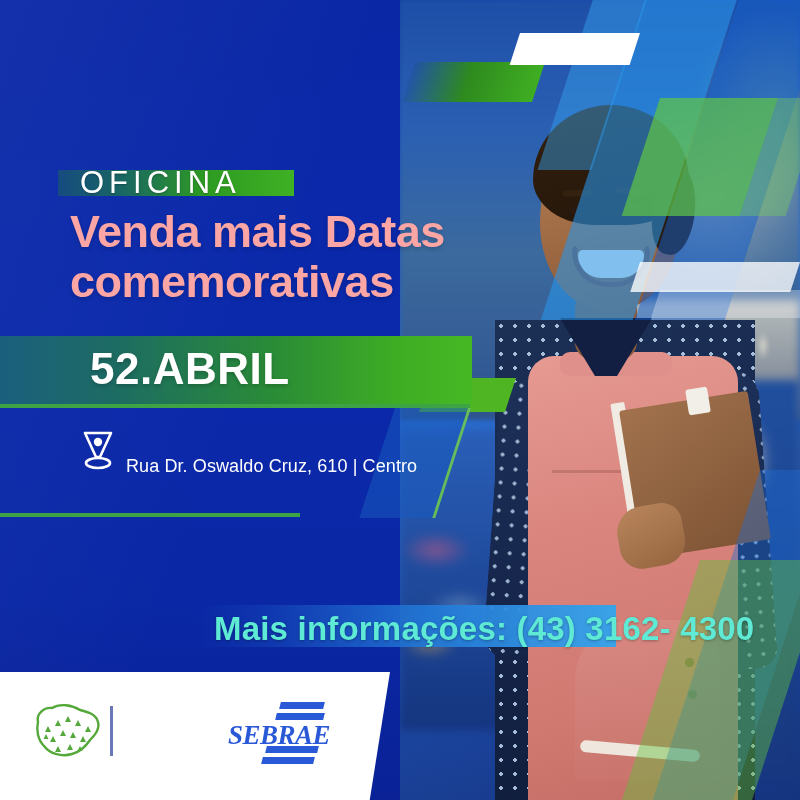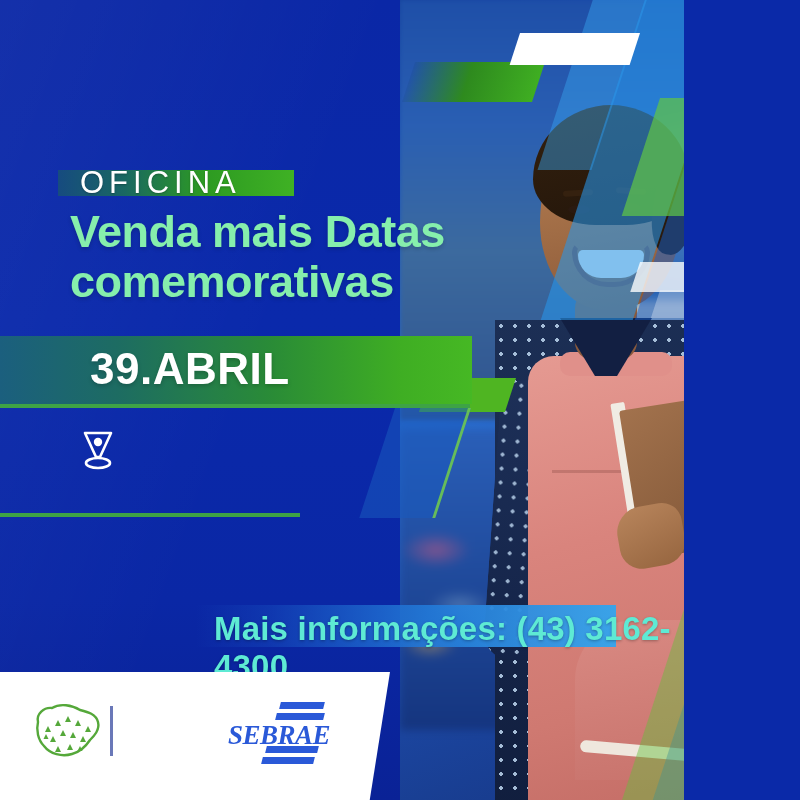--- a/index.html
+++ b/index.html
@@ -4,21 +4,21 @@
 <style>
   * { margin:0; padding:0; box-sizing:border-box; }
   html,body { width:800px; height:800px; overflow:hidden; }
   body {
     font-family:"Liberation Sans", sans-serif;
     background:#0a29a8;
     position:relative;
   }
   #poster {
     position:absolute; inset:0;
-    width:684px; height:800px;
+    width:800px; height:800px;
     overflow:hidden;
     background:#0a29a8;
   }
 
   
   .bg-base {
     position:absolute; inset:0;
     background:
       linear-gradient(180deg,#0a27a6 0%,#0a29ab 40%,#0a27a5 75%,#0a2296 100%);
   }
@@ -153,21 +153,21 @@
 
   
   .oficina-wrap{position:absolute;left:58px;top:162px;height:42px;}
   .oficina-bar{position:absolute;left:0;top:8px;width:236px;height:26px;
     background:linear-gradient(90deg, rgba(23,80,120,.85) 0%, rgba(26,110,90,.9) 28%, #2d9a22 62%, #3fb124 100%);}
   .oficina-text{position:relative;display:inline-block;padding-left:22px;
     font-size:31px;letter-spacing:5px;color:#ffffff;font-weight:300;line-height:42px;
     text-shadow:0 1px 2px rgba(0,0,0,.25);}
 
   .headline{position:absolute;left:70px;top:207px;width:420px;
-    color:#86efac;font-size:45px;font-weight:bold;line-height:1.12;
+    color:#fca5a5;font-size:45px;font-weight:bold;line-height:1.12;
     letter-spacing:-0.5px;text-shadow:0 2px 4px rgba(0,0,0,.18);}
 
   .date-band{position:absolute;left:0;top:336px;width:472px;height:68px;
     background:linear-gradient(90deg,#1b5f7e 0%,#1d6c62 25%,#2a8c36 58%,#3fae23 85%,#46b824 100%);}
   .date-text{position:absolute;left:90px;top:344px;
     color:#ffffff;font-size:44px;font-weight:bold;letter-spacing:.5px;
     text-shadow:0 2px 4px rgba(0,0,0,.2);}
   .rule-1{position:absolute;left:0;top:404px;width:470px;height:4px;background:#3ea345;}
   .rule-2{position:absolute;left:0;top:513px;width:300px;height:4px;background:#3ea345;}
 
@@ -265,31 +265,32 @@
     <div class="oficina-bar"></div>
     <div class="oficina-text">OFICINA</div>
   </div>
 
   <div class="headline">
     <div>Venda mais Datas</div>
     <div>comemorativas</div>
   </div>
 
   <div class="date-band"></div>
-  <div class="date-text">39.ABRIL</div>
+  <div class="date-text">52.ABRIL</div>
   <div class="rule-1"></div>
   <div class="rule-2"></div>
 
   <div class="loc-icon">
     <svg viewBox="0 0 40 46" width="40" height="46" aria-hidden="true">
       <path d="M7 6 L33 6 L22 30 L18 30 Z" fill="none" stroke="#ffffff" stroke-width="2.6" stroke-linejoin="round"></path>
       <circle cx="20" cy="15" r="4.2" fill="#ffffff"></circle>
       <ellipse cx="20" cy="36" rx="12" ry="5" fill="none" stroke="#ffffff" stroke-width="2.6"></ellipse>
     </svg>
   </div>
+  <div class="loc-addr">Rua Dr. Oswaldo Cruz, 610 | Centro</div>
 
   <div class="info-band"></div>
   <div class="info-text">Mais informações: (43) 3162- 4300</div>
 
   <div class="footer-shape2"></div>
   <div class="footer"></div>
 
   <div class="map-logo">
     <svg viewBox="0 0 72 62" width="72" height="62" aria-hidden="true">
       <path d="M6 22 C4 14, 12 7, 20 8 C28 3, 40 5, 48 10 C56 12, 64 14, 66 22

